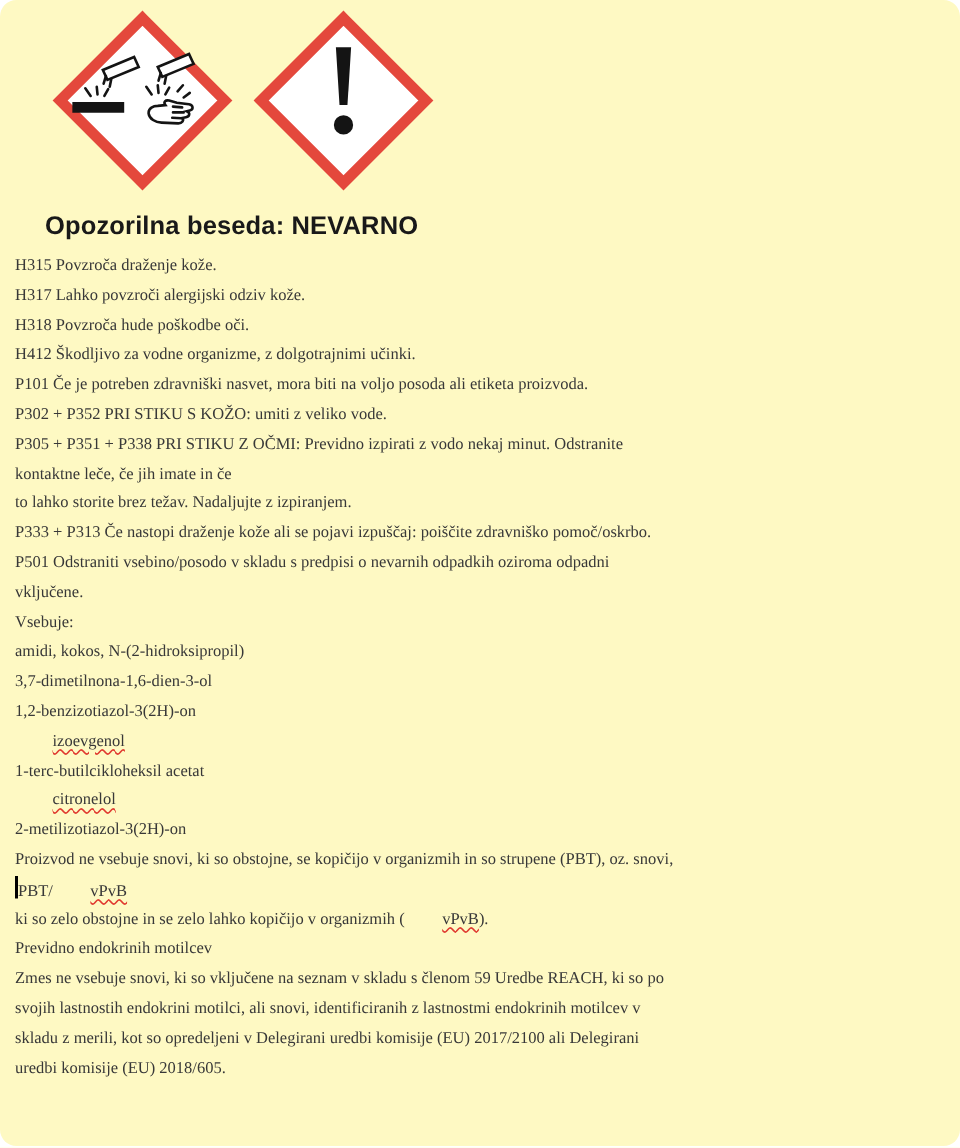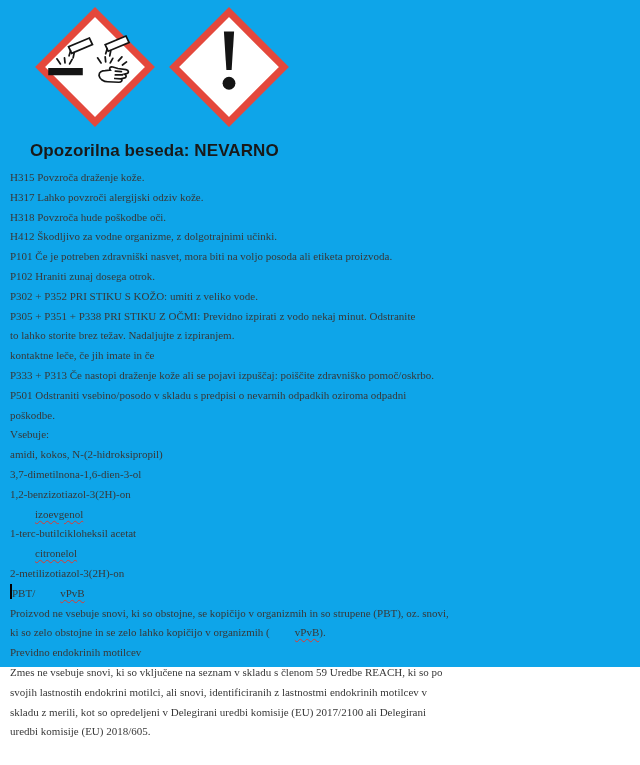--- a/index.html
+++ b/index.html
@@ -10,21 +10,21 @@
     --heading: #191919;
   }
   * { margin: 0; padding: 0; box-sizing: border-box; }
   html, body { background: #ffffff; }
   body {
     width: 640px;
     height: 765px;
     overflow: hidden;
     font-family: "Liberation Sans", "DejaVu Sans", sans-serif;
   }
-  .page { width: 640px; height: 667px; background: #0ea5e9; }
+  .page { width: 640px; height: 764px; background: #fef9c3; border-radius: 11px; }
 
   .pictogram-row {
     display: flex;
     gap: 12px;
     padding: 6px 0 0 34px;
     height: 130px;
   }
   .ghs { width: 122px; height: 122px; display: block; }
   .ghs .diamond { fill: #ffffff; stroke: var(--red); stroke-width: 7; stroke-linejoin: miter; }
   .ghs .sym-stroke { stroke: var(--ink); fill: none; stroke-width: 1.7; stroke-linecap: round; }
@@ -116,38 +116,37 @@
   </div>
 
   <div class="signal-word">Opozorilna beseda: NEVARNO</div>
 
   <div class="body-text">
       <div class="text-line"><span>H315 Povzroča draženje kože.</span></div>
       <div class="text-line"><span>H317 Lahko povzroči alergijski odziv kože.</span></div>
       <div class="text-line"><span>H318 Povzroča hude poškodbe oči.</span></div>
       <div class="text-line"><span>H412 Škodljivo za vodne organizme, z dolgotrajnimi učinki.</span></div>
       <div class="text-line"><span>P101 Če je potreben zdravniški nasvet, mora biti na voljo posoda ali etiketa proizvoda.</span></div>
-      <div class="text-line"><span>P102 Hraniti zunaj dosega otrok.</span></div>
       <div class="text-line"><span>P302 + P352 PRI STIKU S KOŽO: umiti z veliko vode.</span></div>
       <div class="text-line"><span>P305 + P351 + P338 PRI STIKU Z OČMI: Previdno izpirati z vodo nekaj minut. Odstranite</span></div>
+      <div class="text-line"><span>kontaktne leče, če jih imate in če</span></div>
       <div class="text-line"><span>to lahko storite brez težav. Nadaljujte z izpiranjem.</span></div>
-      <div class="text-line"><span>kontaktne leče, če jih imate in če</span></div>
       <div class="text-line"><span>P333 + P313 Če nastopi draženje kože ali se pojavi izpuščaj: poiščite zdravniško pomoč/oskrbo.</span></div>
       <div class="text-line"><span>P501 Odstraniti vsebino/posodo v skladu s predpisi o nevarnih odpadkih oziroma odpadni</span></div>
-      <div class="text-line"><span>poškodbe.</span></div>
+      <div class="text-line"><span>vključene.</span></div>
       <div class="text-line"><span>Vsebuje:</span></div>
       <div class="text-line"><span>amidi, kokos, N-(2-hidroksipropil)</span></div>
       <div class="text-line"><span>3,7-dimetilnona-1,6-dien-3-ol</span></div>
       <div class="text-line"><span>1,2-benzizotiazol-3(2H)-on</span></div>
       <div class="text-line"><span class="wavy">izoevgenol</span></div>
       <div class="text-line"><span>1-terc-butilcikloheksil acetat</span></div>
       <div class="text-line"><span class="wavy">citronelol</span></div>
       <div class="text-line"><span>2-metilizotiazol-3(2H)-on</span></div>
+      <div class="text-line"><span>Proizvod ne vsebuje snovi, ki so obstojne, se kopičijo v organizmih in so strupene (PBT), oz. snovi,</span></div>
       <div class="text-line"><span class="caret"></span><span>PBT/</span><span class="wavy">vPvB</span></div>
-      <div class="text-line"><span>Proizvod ne vsebuje snovi, ki so obstojne, se kopičijo v organizmih in so strupene (PBT), oz. snovi,</span></div>
       <div class="text-line"><span>ki so zelo obstojne in se zelo lahko kopičijo v organizmih (</span><span class="wavy">vPvB</span><span>).</span></div>
       <div class="text-line"><span>Previdno endokrinih motilcev</span></div>
       <div class="text-line"><span>Zmes ne vsebuje snovi, ki so vključene na seznam v skladu s členom 59 Uredbe REACH, ki so po</span></div>
       <div class="text-line"><span>svojih lastnostih endokrini motilci, ali snovi, identificiranih z lastnostmi endokrinih motilcev v</span></div>
       <div class="text-line"><span>skladu z merili, kot so opredeljeni v Delegirani uredbi komisije (EU) 2017/2100 ali Delegirani</span></div>
       <div class="text-line"><span>uredbi komisije (EU) 2018/605.</span></div>
     </div>
 
 </div>
 

